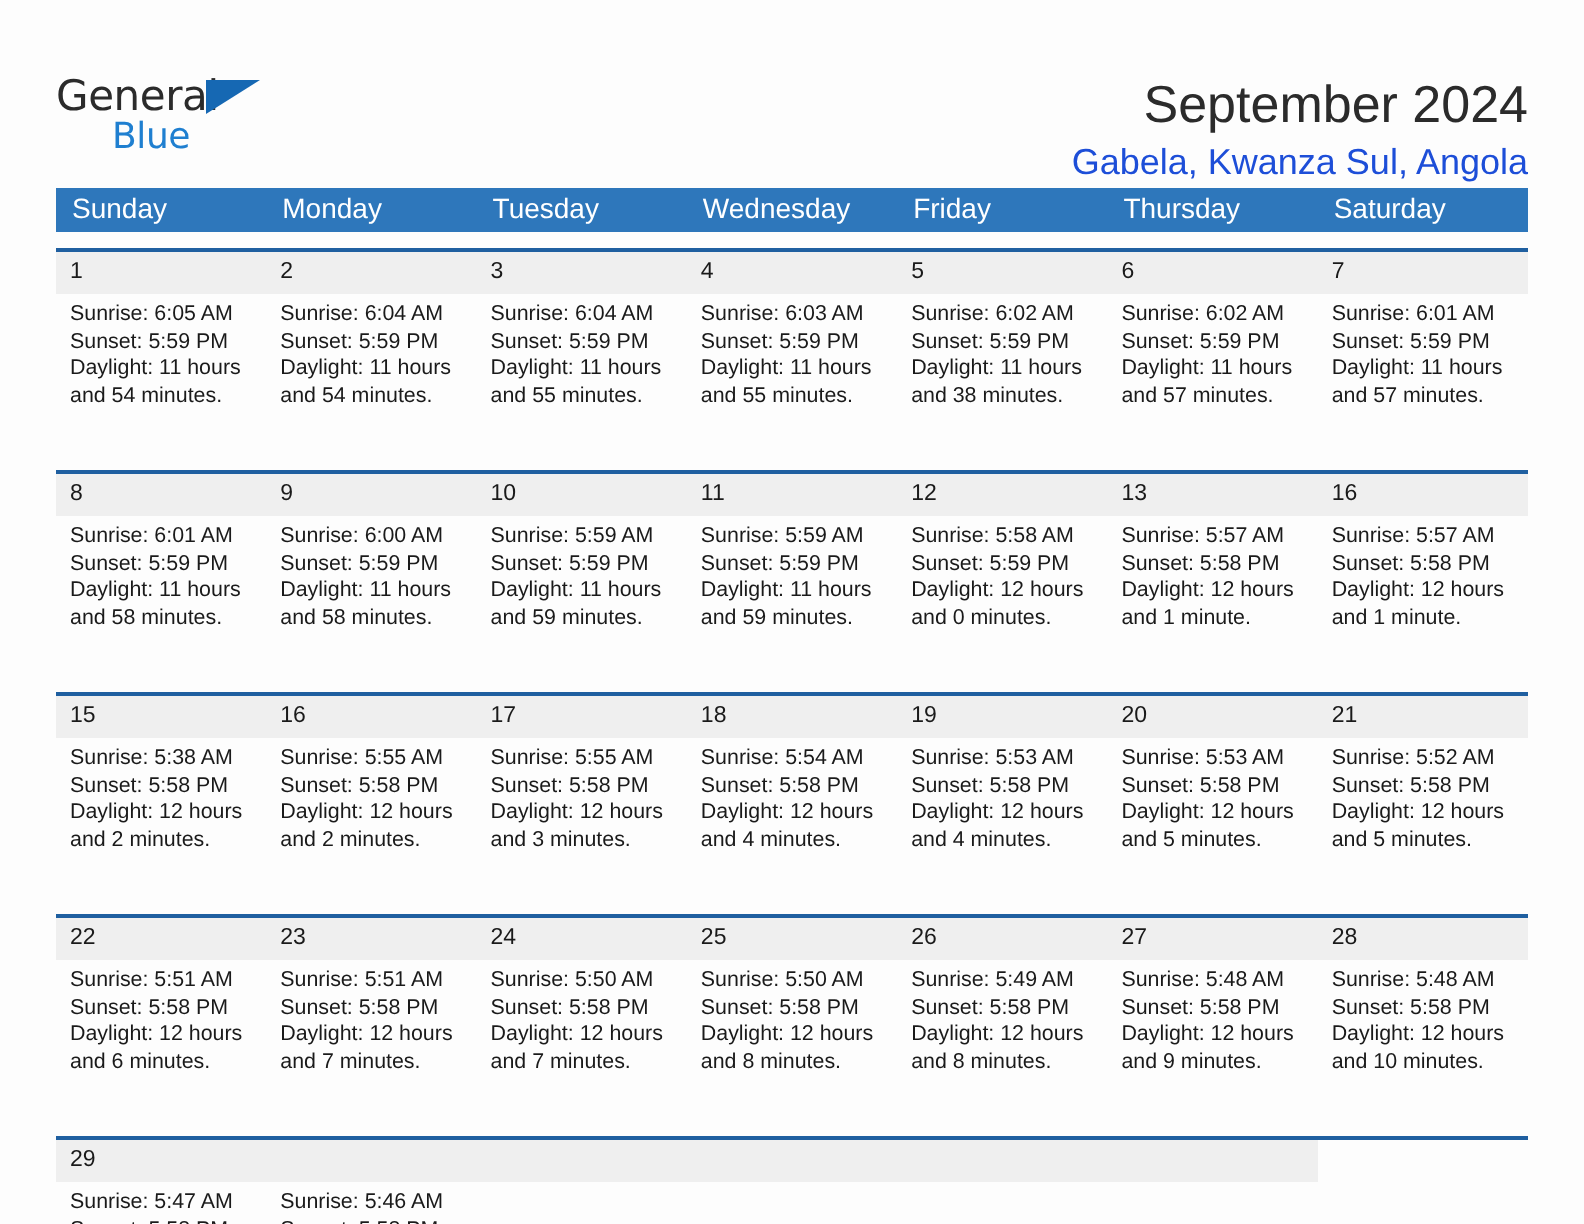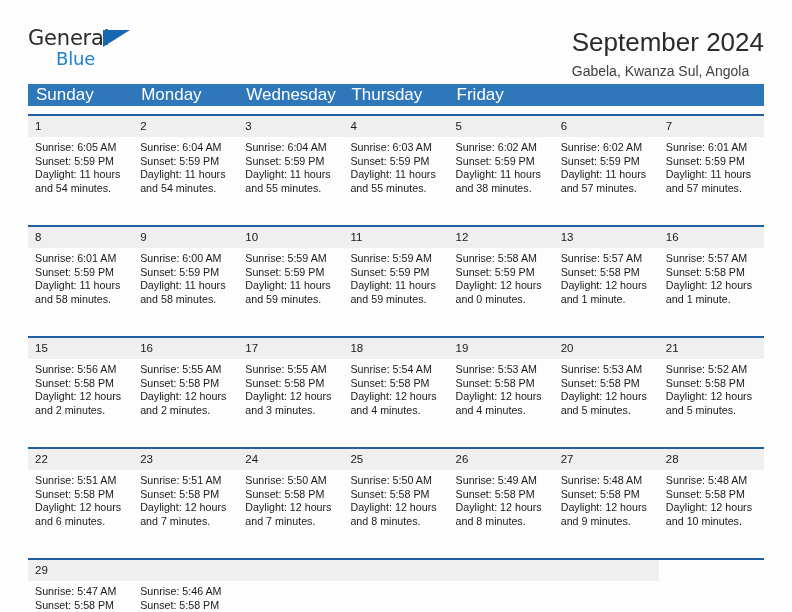--- a/index.html
+++ b/index.html
@@ -14,21 +14,21 @@
     font-family: "Liberation Sans", sans-serif;
     color: #1a1a1a;
     overflow: hidden;
   }
 
   .page {
     position: relative;
     width: 792px;
     height: 612px;
     box-sizing: border-box;
-    padding: 4px 28px;
+    padding: 14px 28px;
   }
 
   
   .header {
     display: flex;
     align-items: flex-start;
     justify-content: space-between;
     height: 74px;
     padding-top: 22px;
     box-sizing: border-box;
@@ -64,53 +64,53 @@
     left: 28px;
     top: 22px;
     font-size: 18px;
     letter-spacing: -0.2px;
     color: #1f7fd0;
     font-family: "DejaVu Sans", sans-serif;
     font-weight: 400;
   }
 
   .titles {
-    text-align: left;
+    text-align: right;
     flex: 0 0 auto;
     padding-top: 0px;
   }
   .cal-title {
     font-size: 26px;
     font-weight: 400;
     color: #2b2b2b;
     line-height: 32px;
     white-space: nowrap;
   }
   .cal-subtitle {
-    font-size: 14px;
+    font-size: 18px;
     font-weight: 400;
-    color: #404040;
+    color: #1d4ed8;
     line-height: 20px;
     margin-top: 3px;
     white-space: nowrap;
   }
 
   
   .calendar {
     width: 736px;
     margin-top: 6px;
   }
 
   .weekdays {
     display: grid;
     grid-template-columns: repeat(7, 1fr);
     background: #2e77bb;
   }
   .weekday {
-    font-size: 17px;
+    font-size: 14px;
     color: #ffffff;
     padding: 4px 0 5px 8px;
     line-height: 13px;
     box-sizing: border-box;
   }
 
   .week {
     border-top: 2px solid #1f5fa0;
     margin-top: 8px;
   }
@@ -168,23 +168,25 @@
       <div class="cal-subtitle">Gabela, Kwanza Sul, Angola</div>
     </div>
 
   </div>
 
   <div class="calendar">
 
     <div class="weekdays">
       <div class="weekday">Sunday</div>
       <div class="weekday">Monday</div>
+      <div class="weekday">Tuesday</div>
       <div class="weekday">Wednesday</div>
+      <div class="weekday">Friday</div>
       <div class="weekday">Thursday</div>
-      <div class="weekday">Friday</div>
+      <div class="weekday">Saturday</div>
     </div>
 
     <div class="week">
       <div class="week-row">
         <div class="daynum">1</div>
         <div class="daynum">2</div>
         <div class="daynum">3</div>
         <div class="daynum">4</div>
         <div class="daynum">5</div>
         <div class="daynum">6</div>
@@ -297,21 +299,21 @@
         <div class="daynum">15</div>
         <div class="daynum">16</div>
         <div class="daynum">17</div>
         <div class="daynum">18</div>
         <div class="daynum">19</div>
         <div class="daynum">20</div>
         <div class="daynum">21</div>
       </div>
       <div class="week-row">
         <div class="cell-body cell">
-          <div>Sunrise: 5:56 AM</div>
+          <div>Sunrise: 5:38 AM</div>
           <div>Sunset: 5:58 PM</div>
           <div>Daylight: 12 hours</div>
           <div>and 2 minutes.</div>
         </div>
         <div class="cell-body cell">
           <div>Sunrise: 5:55 AM</div>
           <div>Sunset: 5:58 PM</div>
           <div>Daylight: 12 hours</div>
           <div>and 2 minutes.</div>
         </div>

